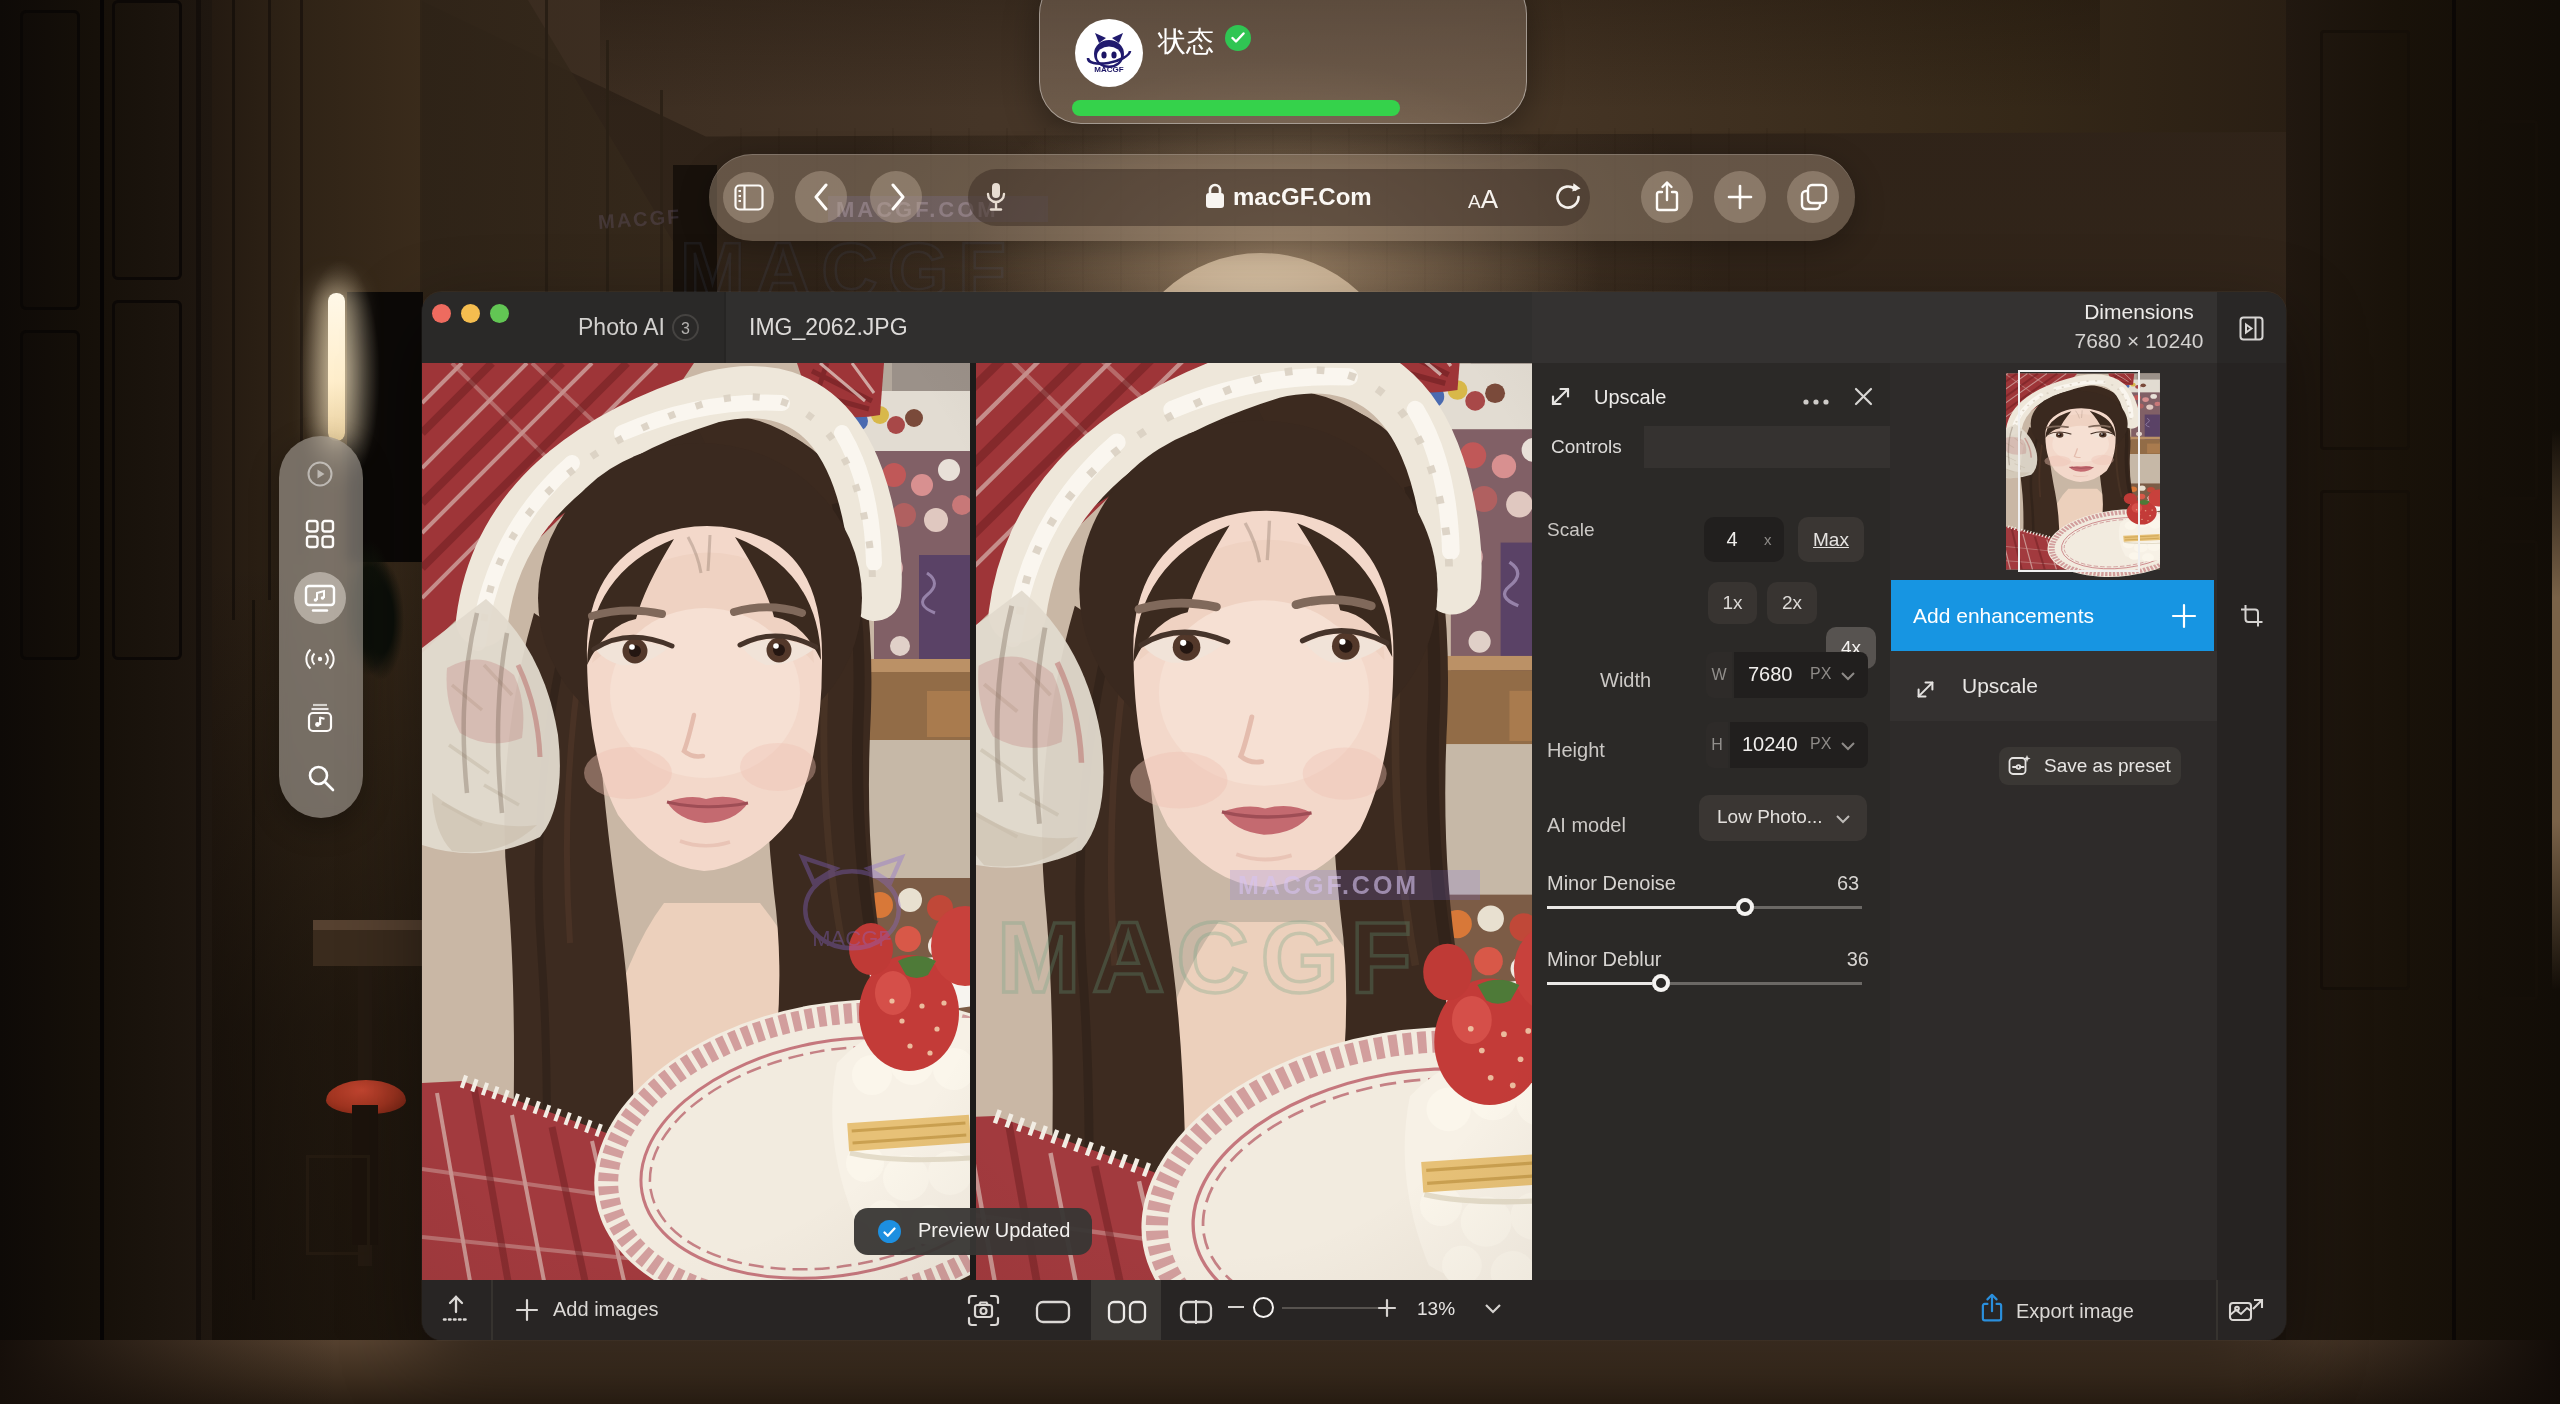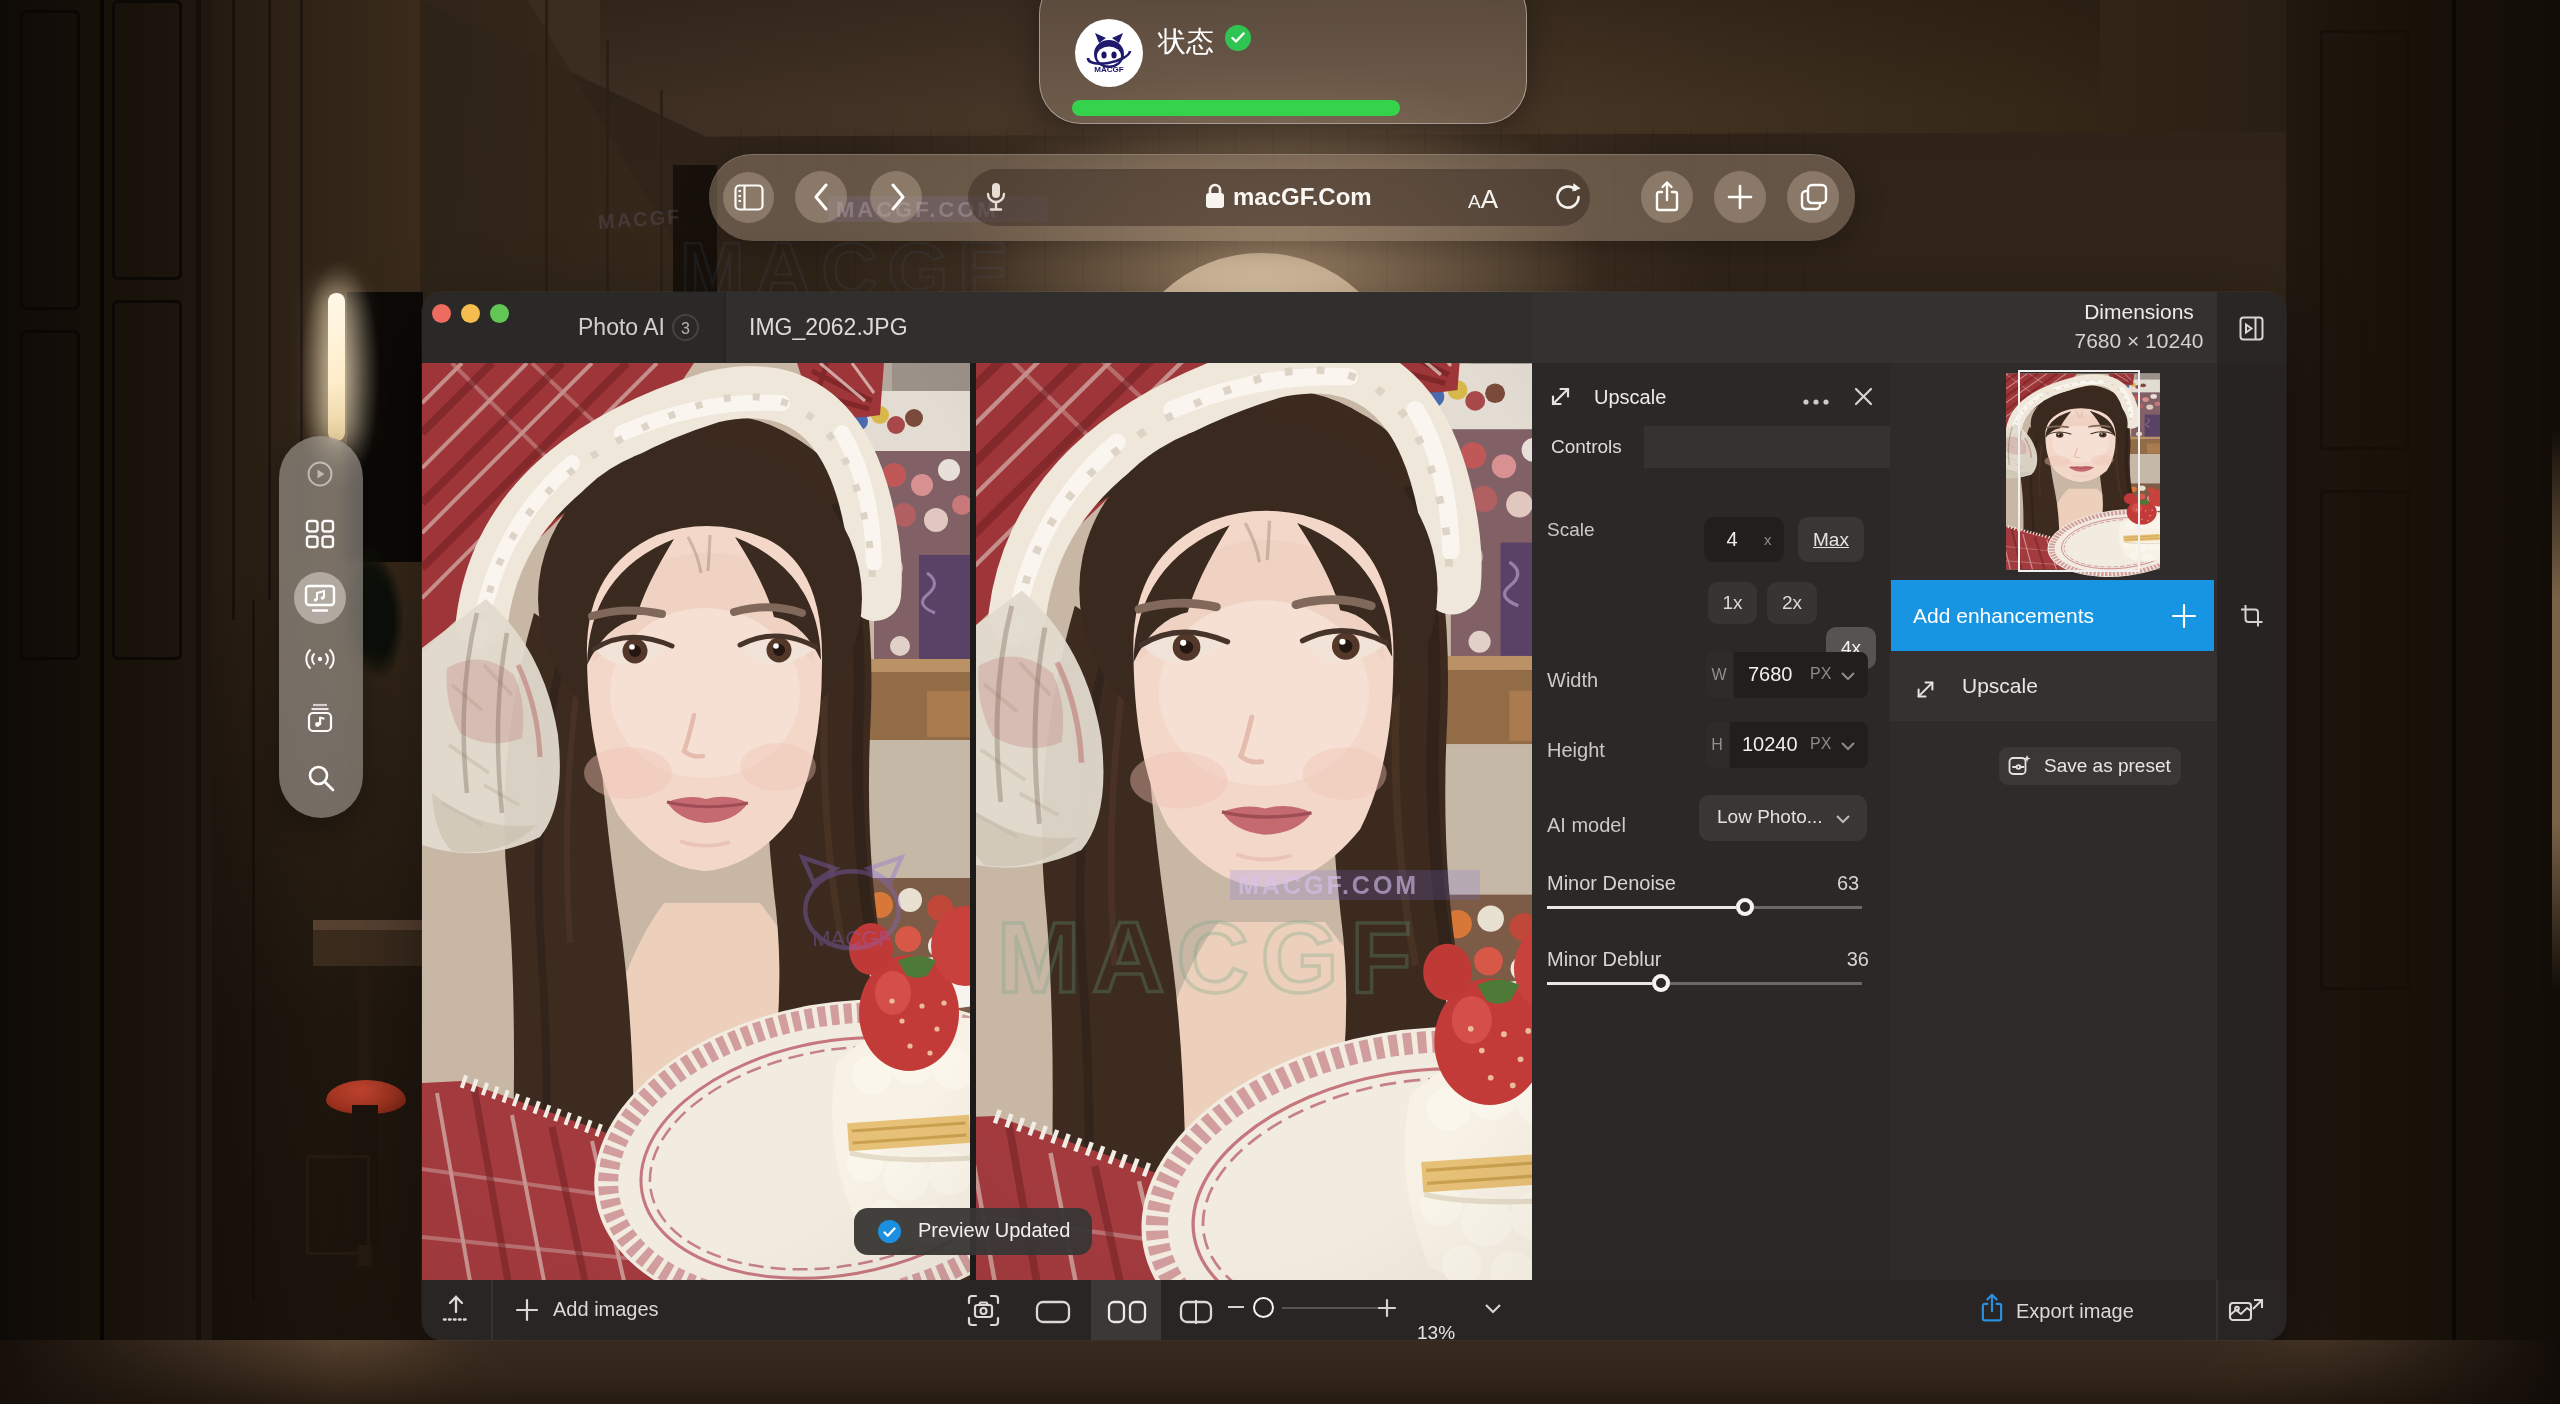--- a/index.html
+++ b/index.html
@@ -269,21 +269,21 @@
     <div class="abs" style="left:1125px;top:227px;font-size:19px;color:#cbc8c5;">Scale</div>
     <div class="abs" style="left:1282px;top:225px;width:80px;height:45px;border-radius:10px;background:#211f1e;"></div>
     <div class="abs" style="left:1282px;top:225px;width:56px;height:45px;text-align:center;line-height:45px;font-size:20px;color:#f0eeec;">4</div>
     <div class="abs" style="left:1342px;top:225px;width:20px;height:45px;line-height:45px;font-size:15px;color:#8d8a87;">x</div>
     <div class="abs" style="left:1376px;top:225px;width:66px;height:45px;border-radius:10px;background:#3a3633;color:#e5e3e1;font-size:19px;text-align:center;line-height:45px;text-decoration:underline;">Max</div>
 
     <div class="abs" style="left:1286px;top:290px;width:49px;height:42px;border-radius:10px;background:#383431;color:#dcd9d6;font-size:19px;text-align:center;line-height:42px;">1x</div>
     <div class="abs" style="left:1345px;top:290px;width:50px;height:42px;border-radius:10px;background:#383431;color:#dcd9d6;font-size:19px;text-align:center;line-height:42px;">2x</div>
     <div class="abs" style="left:1404px;top:290px;width:50px;height:42px;border-radius:10px;background:#575350;color:#f5f3f1;font-size:19px;text-align:center;line-height:42px;margin-top:45px;">4x</div>
 
-    <div class="abs" style="left:1125px;top:377px;font-size:20px;color:#cbc8c5;">Width</div>
+    <div class="abs" style="left:1178px;top:377px;font-size:20px;color:#cbc8c5;">Width</div>
     <div class="abs" style="left:1284px;top:360px;width:26px;height:46px;background:#2e2b29;border-radius:8px 0 0 8px;color:#918e8b;font-size:16px;text-align:center;line-height:46px;">W</div>
     <div class="abs" style="left:1312px;top:360px;width:134px;height:46px;background:#211f1e;border-radius:0 8px 8px 0;"></div>
     <div class="abs" style="left:1326px;top:371px;font-size:20px;color:#f0eeec;">7680</div>
     <div class="abs" style="left:1388px;top:373px;font-size:16px;color:#8d8a87;">PX</div>
     <svg class="abs" style="left:1418px;top:379px;" width="16" height="10" viewBox="0 0 16 10" fill="none" stroke="#8d8a87" stroke-width="2">
         <path d="M2 2 L8 8 L14 2"></path>
       </svg>
 
     <div class="abs" style="left:1125px;top:447px;font-size:20px;color:#cbc8c5;">Height</div>
     <div class="abs" style="left:1284px;top:430px;width:22px;height:46px;background:#2e2b29;border-radius:8px 0 0 8px;color:#918e8b;font-size:16px;text-align:center;line-height:46px;">H</div>
@@ -387,21 +387,21 @@
         <rect x="2" y="2" width="30" height="20" rx="6"></rect>
         <line x1="17" y1="-1" x2="17" y2="25" stroke-width="2"></line>
       </svg>
     <div class="abs" style="left:806px;top:1014px;width:16px;height:2.4px;background:#d5d2cf;"></div>
     <div class="abs" style="left:831px;top:1005px;width:21px;height:21px;border-radius:50%;border:2.6px solid #f5f3f1;"></div>
     <div class="abs" style="left:860px;top:1015px;width:100px;height:2px;background:#57534f;"></div>
     <svg class="abs" style="left:953px;top:1004px;" width="24" height="24" viewBox="0 0 24 24" stroke="#d5d2cf" stroke-width="2.2" stroke-linecap="round">
         <line x1="12" y1="4" x2="12" y2="20"></line>
         <line x1="4" y1="12" x2="20" y2="12"></line>
       </svg>
-    <div class="abs" style="left:995px;top:1030px;font-size:19px;color:#e5e3e1;">13%</div>
+    <div class="abs" style="left:995px;top:1006px;font-size:19px;color:#e5e3e1;">13%</div>
     <svg class="abs" style="left:1062px;top:1011px;" width="18" height="11" viewBox="0 0 18 11" fill="none" stroke="#d5d2cf" stroke-width="2.2">
         <path d="M2 2 L9 9 L16 2"></path>
       </svg>
     <svg class="abs" style="left:1558px;top:1001px;" width="24" height="31" viewBox="0 0 26 34" fill="none" stroke="#2a8fdc" stroke-width="2.4" stroke-linecap="round" stroke-linejoin="round">
         <path d="M8 12 H5 a2 2 0 0 0 -2 2 v14 a2 2 0 0 0 2 2 h16 a2 2 0 0 0 2 -2 V14 a2 2 0 0 0 -2 -2 h-3"></path>
         <line x1="13" y1="2.5" x2="13" y2="20"></line>
         <path d="M8 7 L13 2 L18 7"></path>
       </svg>
     <div class="abs" style="left:1594px;top:1008px;font-size:20px;color:#dbd8d5;">Export image</div>
     <svg class="abs" style="left:1806px;top:1002px;" width="36" height="32" viewBox="0 0 36 32" fill="none" stroke="#dbd8d5" stroke-width="2.1">

